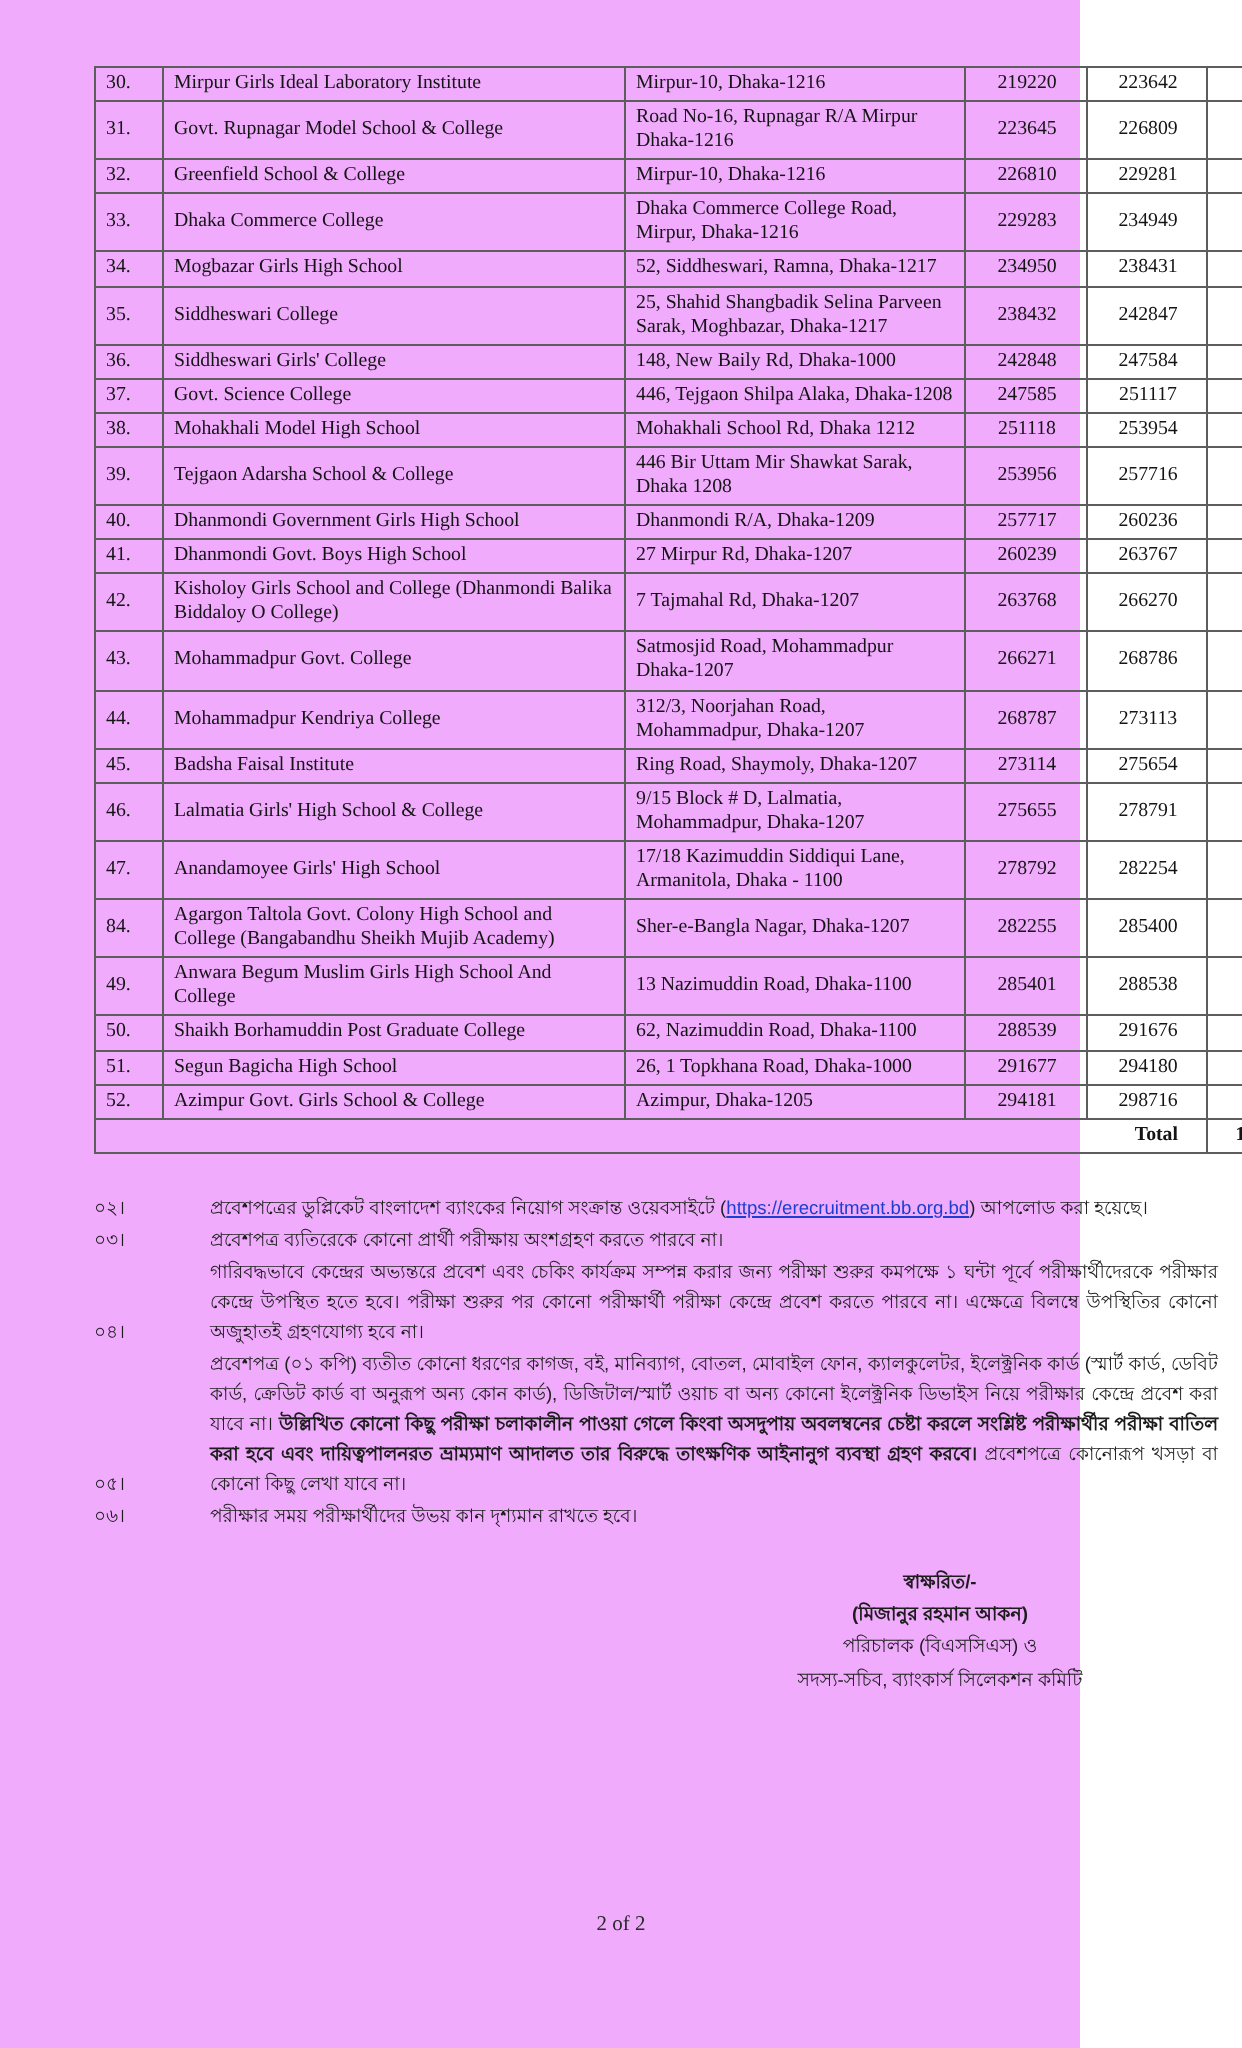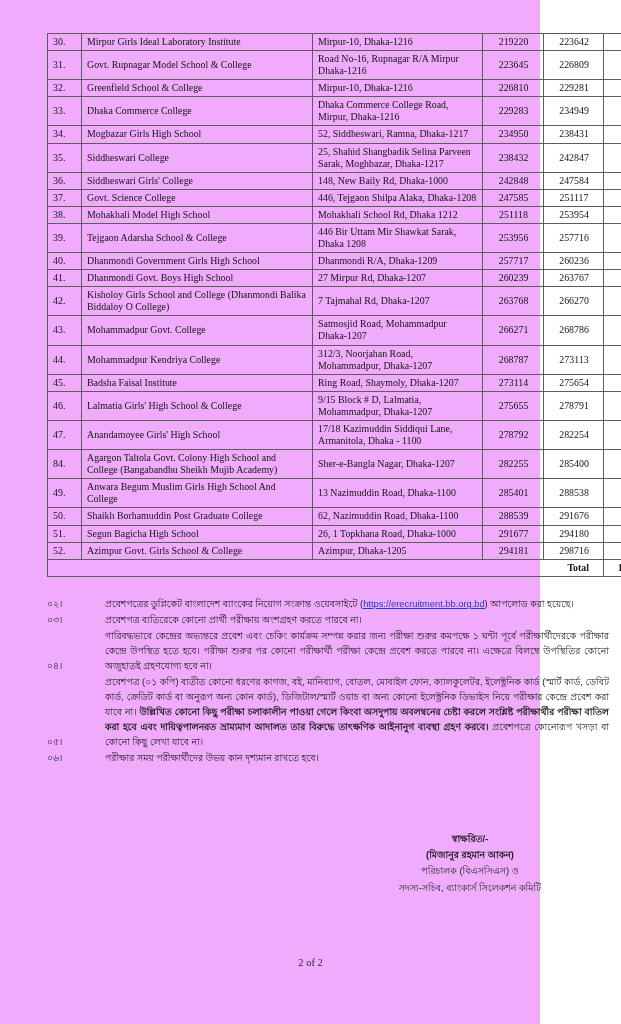--- a/index.html
+++ b/index.html
@@ -98,21 +98,20 @@
   .signature {
     position: absolute;
     left: 330px;
     top: 783px;
     width: 280px;
     text-align: center;
     font-family: "Liberation Sans", sans-serif;
     font-size: 9.4px;
     line-height: 1.72;
     color: #1c1c1c;
-    margin-top: 48px;
   }
   .signature .sig-strong { font-weight: bold; }
 
   
   .footer {
     position: absolute;
     left: 0;
     top: 957px;
     width: 621px;
     text-align: center;

